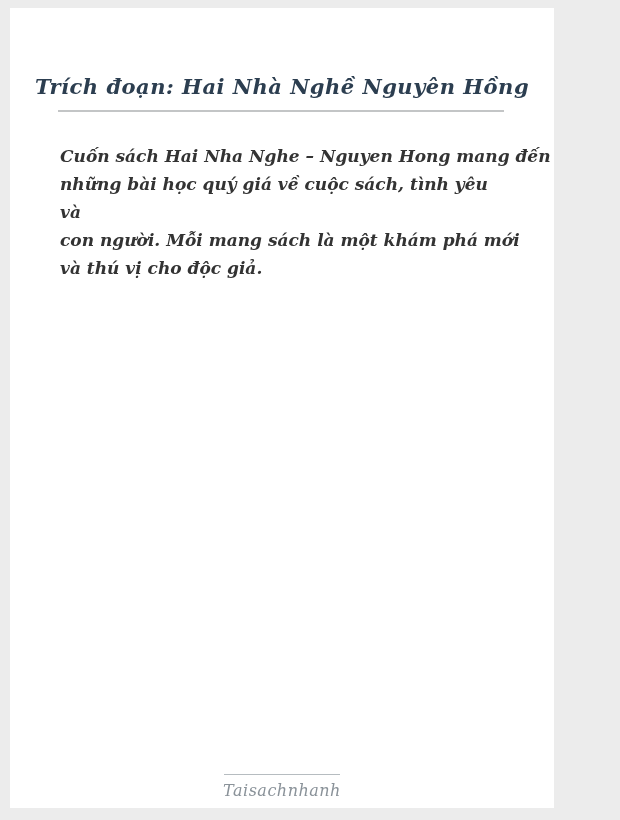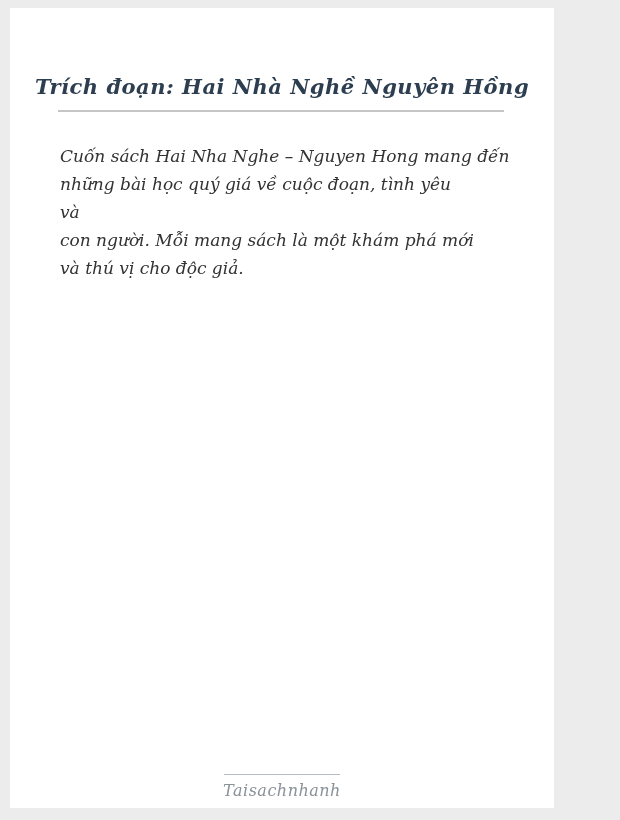--- a/index.html
+++ b/index.html
@@ -46,20 +46,21 @@
     margin-top: 30px;
     padding: 0 50px;
     font-style: italic;
     font-size: 17px;
     line-height: 28px;
     color: #333333;
   }
 
   .excerpt-line {
     white-space: nowrap;
+    font-weight: bold;
   }
 
   .footer {
     position: absolute;
     left: 0;
     right: 0;
     bottom: 6px;
     text-align: center;
   }
 
@@ -83,21 +84,21 @@
 <body>
 
 <div class="document-card">
 
   <h1 class="page-title">Trích đoạn: Hai Nhà Nghề Nguyên Hồng</h1>
 
   <hr class="title-divider">
 
   <div class="excerpt">
     <div class="excerpt-line">Cuốn sách Hai Nha Nghe – Nguyen Hong mang đến</div>
-    <div class="excerpt-line">những bài học quý giá về cuộc đoạn, tình yêu</div>
+    <div class="excerpt-line">những bài học quý giá về cuộc sách, tình yêu</div>
     <div class="excerpt-line">và</div>
     <div class="excerpt-line">con người. Mỗi mang sách là một khám phá mới</div>
     <div class="excerpt-line">và thú vị cho độc giả.</div>
   </div>
 
   <div class="footer">
     <hr class="footer-divider">
     <div class="footer-brand">Taisachnhanh</div>
   </div>
 

